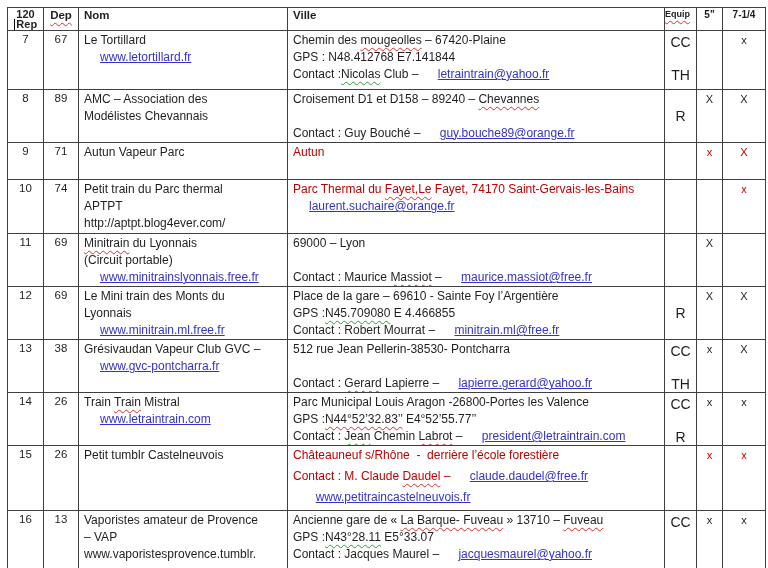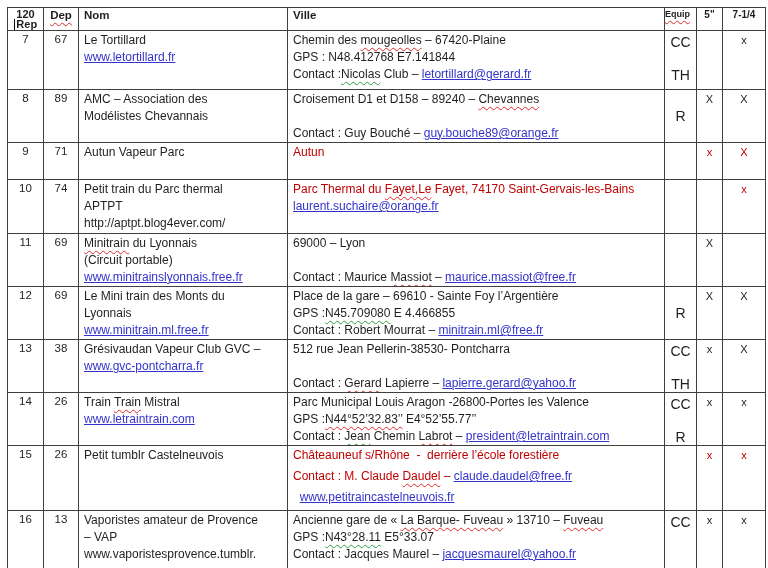--- a/index.html
+++ b/index.html
@@ -45,21 +45,21 @@
   .cell-equip{
     font-size:14px;text-align:center;
     display:flex;flex-direction:column;
     padding-top:3px;
   }
   .equip-between{gap:17px;}
   .equip-center{justify-content:center;padding-top:0;}
   .equip-top{justify-content:flex-start;}
   .cell-mark{text-align:center;padding-top:3px;font-size:11px;line-height:13px;}
   .mark-red{color:var(--red);}
-  .seg-l{color:var(--link);text-decoration:underline;text-decoration-thickness:1px;}
+  .seg-l{color:var(--link);text-decoration:underline;text-decoration-thickness:1px;margin-left:16px;}
   .seg-r{color:var(--red);}
   .seg-sp{text-decoration-line:underline;text-decoration-style:wavy;text-decoration-color:var(--sqr);text-decoration-thickness:1px;text-underline-offset:3px;}
   .seg-g{text-decoration-line:underline;text-decoration-style:wavy;text-decoration-color:var(--sqg);text-decoration-thickness:1px;text-underline-offset:3px;}
   .seg-rsp{color:var(--red);text-decoration-line:underline;text-decoration-style:wavy;text-decoration-color:var(--sqr);text-decoration-thickness:1px;text-underline-offset:3px;}
   .cursor{display:inline-block;width:1.5px;height:11px;background:#000;vertical-align:-2px;margin-right:1px;}
 </style>
 </head>
 <body>
 
 <div class="table">
@@ -79,21 +79,21 @@
       <div class="trow" style="min-height: 59px;">
         <div class="cell cell-rep">7</div>
         <div class="cell cell-dep">67</div>
         <div class="cell cell-nom">
           <div class="line"><span class="seg-n">Le Tortillard</span></div>
           <div class="line"><span class="seg-l">www.letortillard.fr</span></div>
         </div>
         <div class="cell cell-ville">
           <div class="line"><span class="seg-n">Chemin des </span><span class="seg-sp">mougeolles</span><span class="seg-n"> – 67420-Plaine</span></div>
           <div class="line"><span class="seg-n">GPS : N48.412768 E7.141844</span></div>
-          <div class="line"><span class="seg-n">Contact :</span><span class="seg-g">Nicolas</span><span class="seg-n"> Club – </span><span class="seg-l">letortillard@gerard.fr</span></div>
+          <div class="line"><span class="seg-n">Contact :</span><span class="seg-g">Nicolas</span><span class="seg-n"> Club – </span><span class="seg-l">letraintrain@yahoo.fr</span></div>
         </div>
         <div class="cell cell-equip equip-between">
           <div>CC</div>
           <div>TH</div>
         </div>
         <div class="cell cell-mark"></div>
         <div class="cell cell-mark">x</div>
       </div>
       <div class="trow" style="min-height: 51px;">
         <div class="cell cell-rep">8</div>

